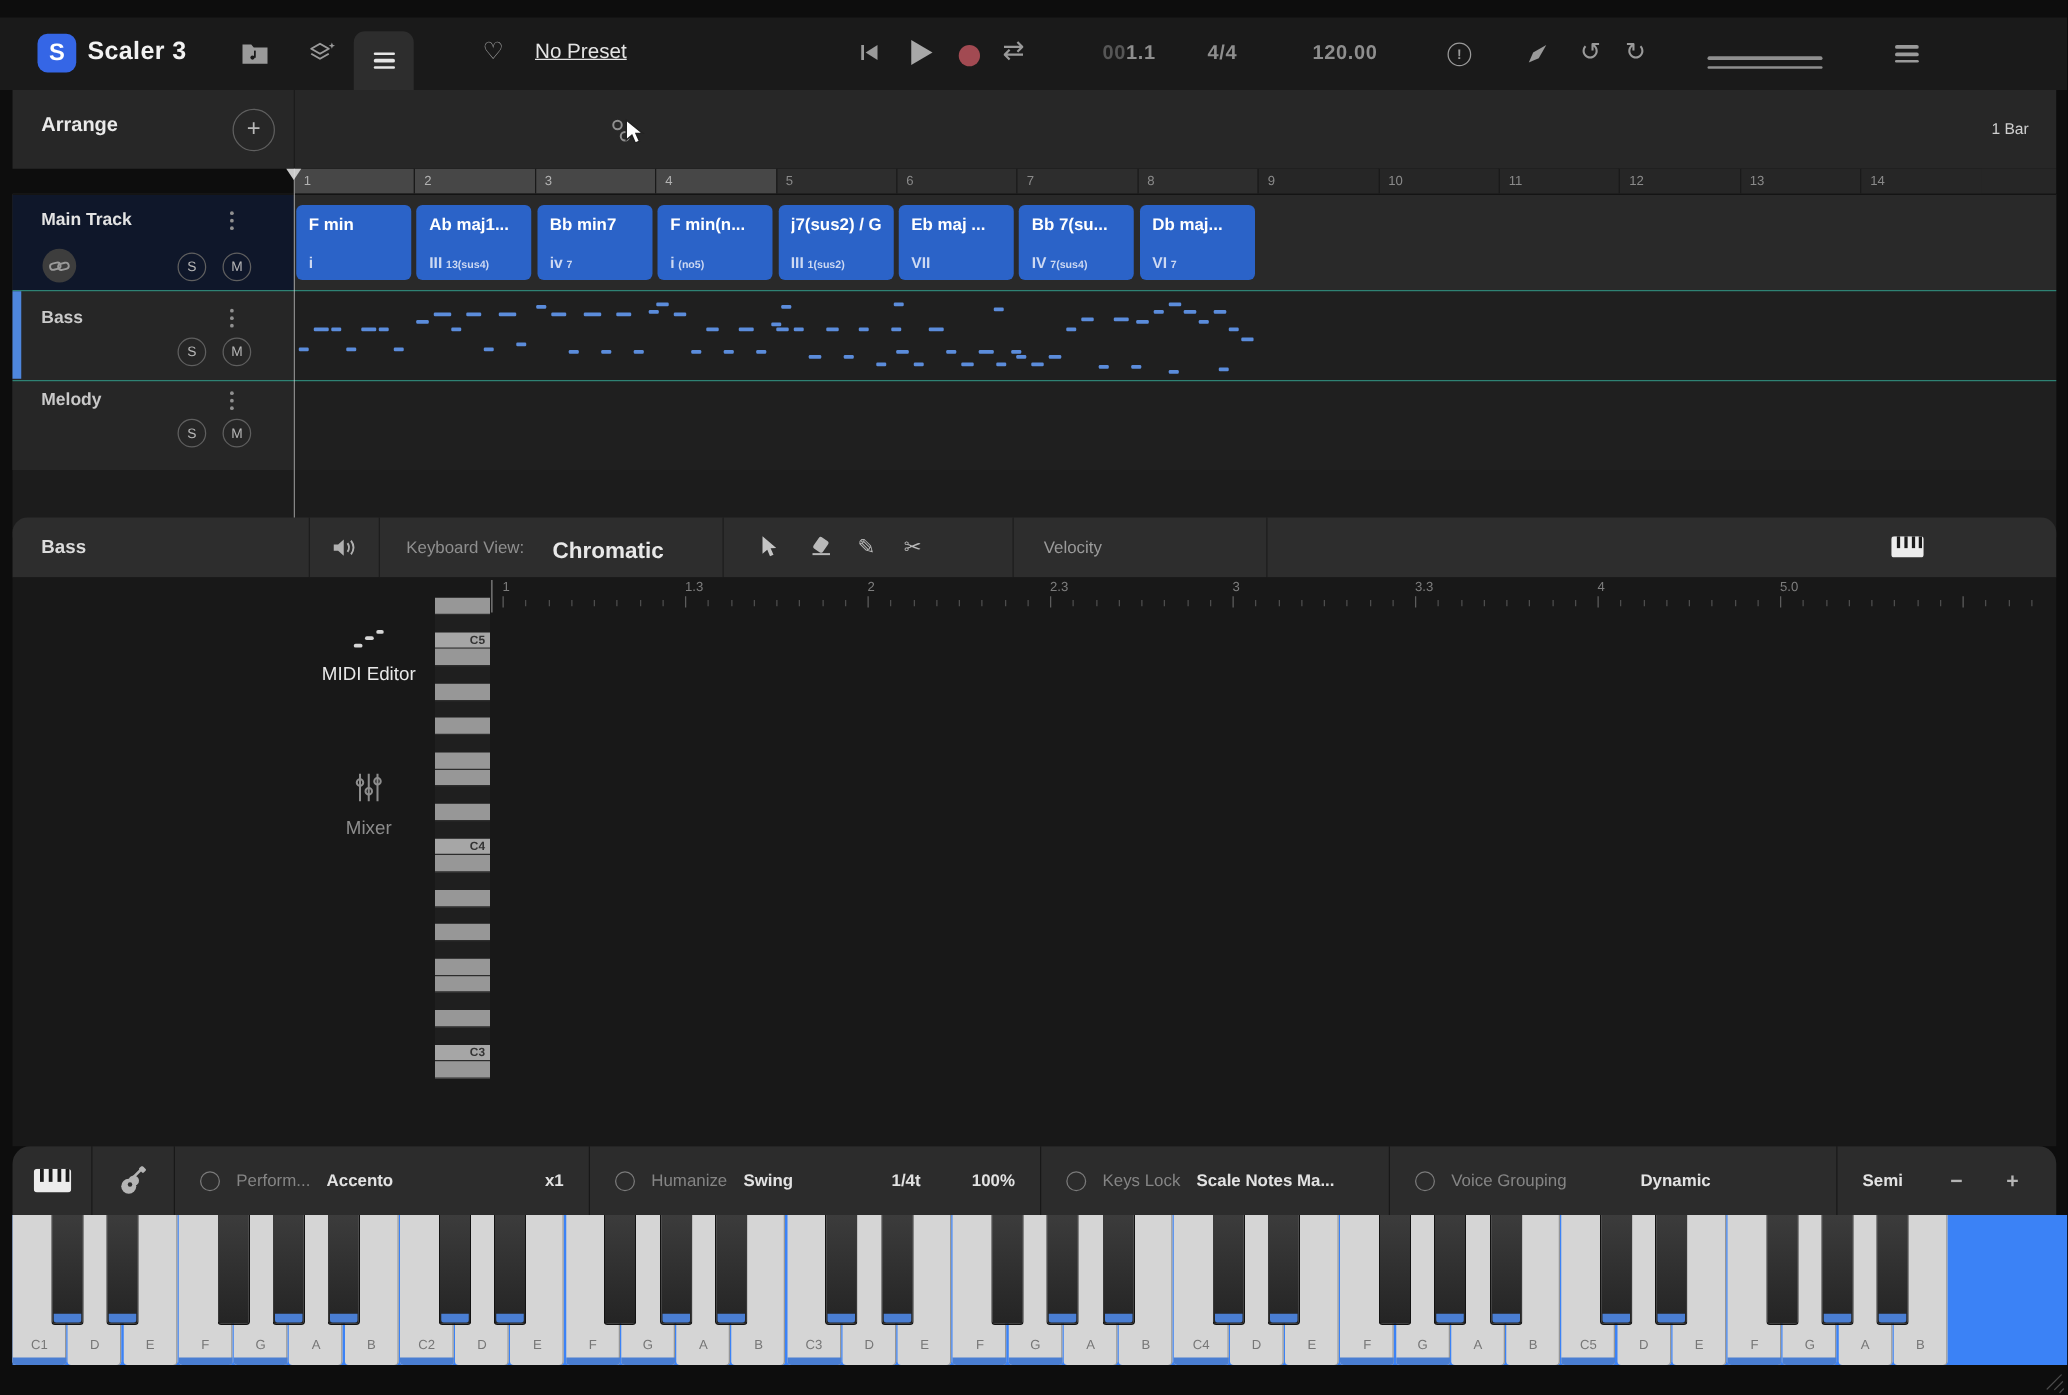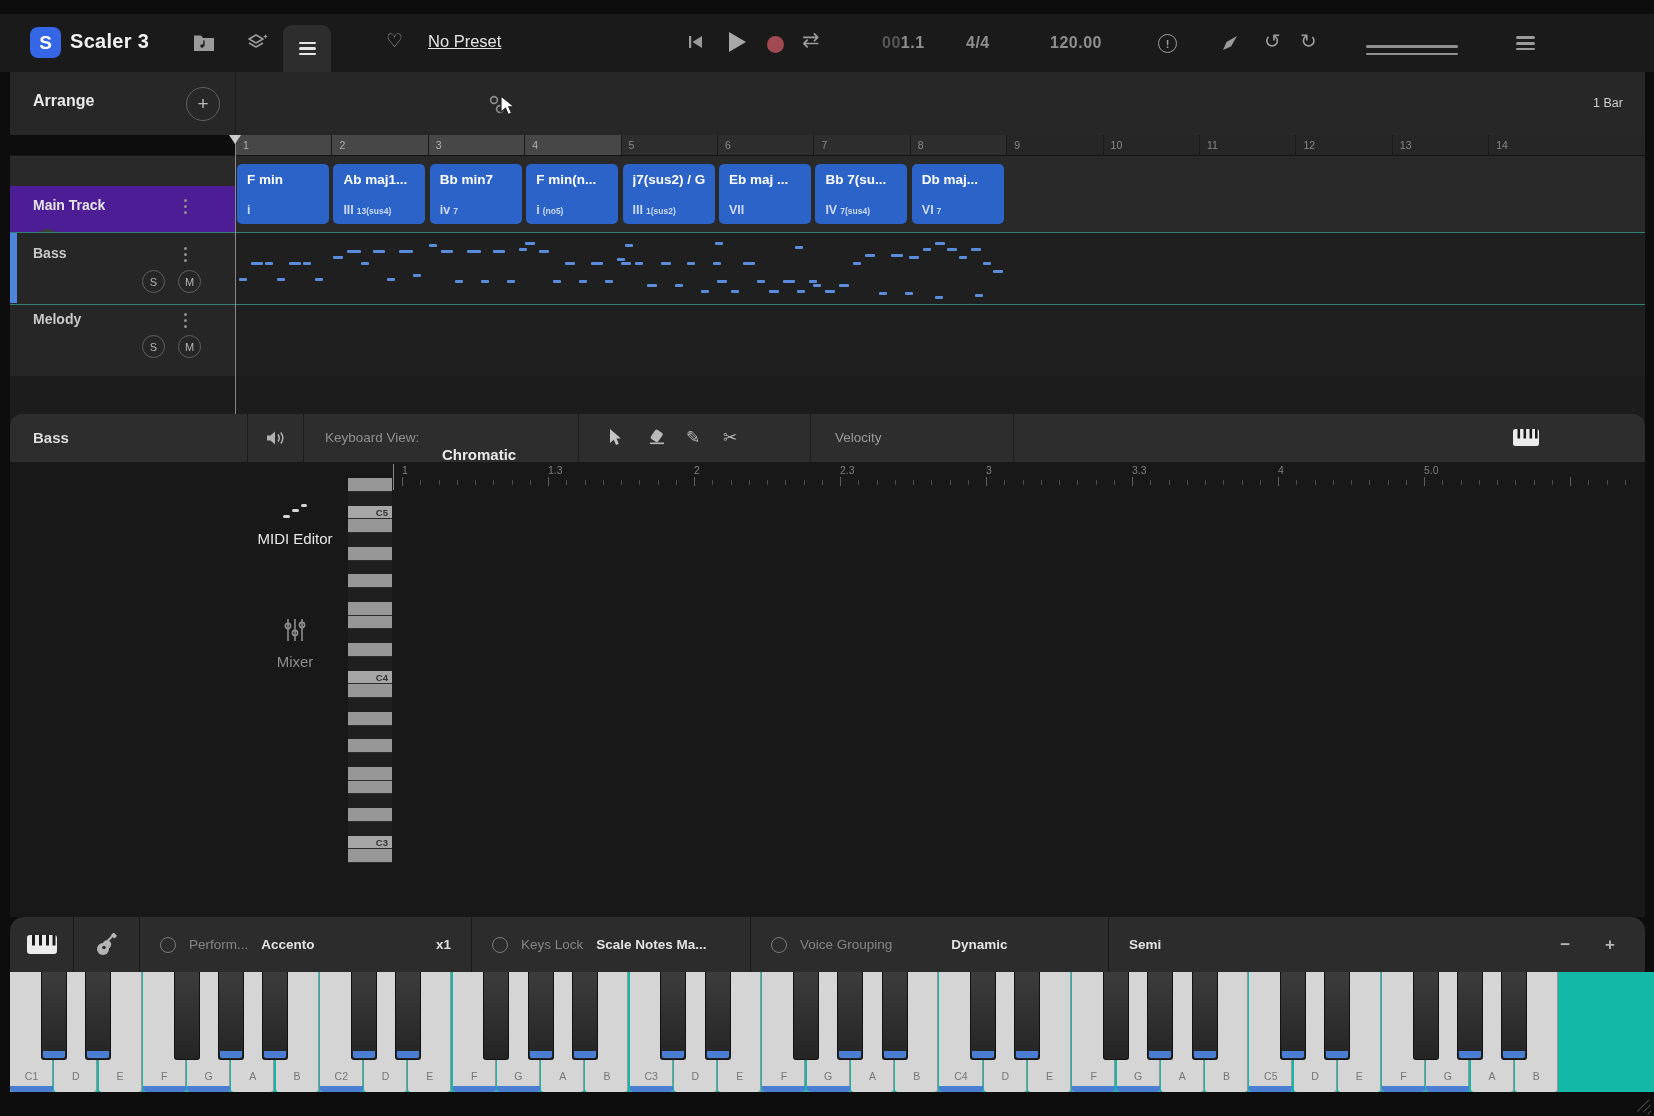--- a/index.html
+++ b/index.html
@@ -49,21 +49,21 @@
                 border-left:6px solid transparent;border-right:6px solid transparent;border-top:9px solid #c9c9c9;}
   .playhead-line{position:absolute;left:235px;top:135px;width:1px;height:279px;background:rgba(220,220,220,.55);z-index:5;}
 
   
   .tracks{position:absolute;left:10px;top:155px;width:1635px;height:275px;background:#1c1c1c;}
   .trow{position:absolute;left:0;width:1635px;border-top:1px solid #141414;box-sizing:border-box;}
   .trow-main{top:0;height:77px;background:#292929;}
   .trow-bass{top:77px;height:72px;background:#1f1f1f;}
   .trow-melody{top:149px;height:72px;background:#1f1f1f;}
   .thead{position:absolute;left:0;top:0;width:225px;height:100%;}
-  .trow-main .thead{background:#4c1d95;margin-top:30px;}
+  .trow-main .thead{background:#0f172a;}
   .trow-bass .thead,.trow-melody .thead{background:#262626;}
   .tname{position:absolute;left:23px;font-size:14px;font-weight:600;color:#e3e3e3;}
   .trow-bass .tname,.trow-melody .tname{color:#c9c9c9;}
   .kebab{position:absolute;left:174px;width:4px;}
   .kebab i{display:block;width:3.4px;height:3.4px;border-radius:50%;background:#909090;margin:2.6px 0;}
   .smbtn{position:absolute;width:21px;height:21px;border-radius:50%;border:1px solid #5f5f5f;color:#b5b5b5;
          font-size:11px;display:flex;align-items:center;justify-content:center;}
   .link-circ{position:absolute;left:24px;width:27px;height:27px;border-radius:50%;background:#3d3d3d;
              display:flex;align-items:center;justify-content:center;}
   .sel-line{position:absolute;left:0;width:1635px;height:1px;background:#2f8274;z-index:4;}
@@ -74,21 +74,21 @@
   .chord-numeral{position:absolute;left:10px;bottom:7px;color:#cdd9f2;font-size:12.5px;font-weight:600;white-space:nowrap;}
   .chord-numeral .sub{font-size:8.5px;margin-left:3px;font-weight:600;}
   .bass-clip{position:absolute;left:225px;top:7px;width:768px;height:62px;overflow:hidden;}
   .mnote{position:absolute;height:3px;border-radius:1px;background:#5b8cdb;}
 
   
   .ed-head{position:absolute;left:10px;top:414px;width:1635px;height:48px;background:#2d2d2d;border-radius:12px 12px 0 0;}
   .ed-div{position:absolute;top:0;width:1px;height:48px;background:#1d1d1d;}
   .ed-label{position:absolute;top:15px;font-size:15px;font-weight:700;color:#dcdcdc;}
   .kv-label{position:absolute;top:16px;font-size:13.5px;color:#8f8f8f;}
-  .kv-value{position:absolute;top:32px;font-size:15px;font-weight:700;color:#e8e8e8;}
+  .kv-value{position:absolute;top:16px;font-size:18px;font-weight:700;color:#e8e8e8;}
   .tool{position:absolute;top:14px;color:#b9b9b9;font-size:17px;line-height:20px;}
   .vel-label{position:absolute;top:16px;font-size:13.5px;color:#9a9a9a;}
 
   
   .ed-body{position:absolute;left:10px;top:462px;width:1635px;height:455px;background:#181818;}
   .nav-item{position:absolute;width:120px;text-align:center;}
   .nav-label{font-size:15px;margin-top:6px;}
   .roll-keys{position:absolute;left:338px;top:16px;width:44px;height:385px;overflow:hidden;}
   .roll-row{position:absolute;left:0;width:44px;height:13.75px;box-sizing:border-box;}
   .roll-row.white{background:#979797;border-bottom:1px solid #2c2c2c;}
@@ -112,21 +112,21 @@
   .pb-c5{width:279px;}
   .pb-c6{width:358px;}
   .pb-c7{flex:1;}
   .radio{width:14px;height:14px;border:1.5px solid #7a7a7a;border-radius:50%;flex:none;}
   .pb-label{font-size:13.5px;color:#858585;white-space:nowrap;}
   .pb-value{font-size:13.5px;font-weight:700;color:#e2e2e2;white-space:nowrap;}
   .ml-auto{margin-left:auto;}
   .stepper{font-size:17px;color:#b5b5b5;font-weight:600;}
 
   
-  .keyboard{position:absolute;left:10px;top:972px;width:1644px;height:120px;background:#14b8a6;}
+  .keyboard{position:absolute;left:10px;top:972px;width:1644px;height:120px;background:#3b82f6;}
   .wkey{position:absolute;top:0;height:120px;background:#d5d5d5;border-radius:0 0 3px 3px;box-shadow:inset -1px 0 0 #969696;}
   .wkey span{position:absolute;bottom:10px;width:100%;text-align:center;font-size:10.5px;color:#767676;}
   .wkey.in-scale::after{content:"";position:absolute;left:0;right:0;bottom:0;height:6px;background:#4a7ed2;border-radius:0 0 3px 3px;}
   .bkey{position:absolute;top:0;width:26px;height:88px;background:linear-gradient(#3c3c3c,#242424);
         border:1px solid #121212;border-top:none;border-radius:0 0 3px 3px;box-sizing:border-box;z-index:3;}
   .bkey.in-scale::after{content:"";position:absolute;left:1px;right:1px;bottom:1px;height:7px;background:#4a7ed2;border-radius:0 0 2px 2px;}
   .resize-grip{position:absolute;right:3px;bottom:3px;width:16px;height:16px;}
   .resize-grip i{position:absolute;background:#4a4a4a;height:1.4px;transform:rotate(-45deg);border-radius:1px;}
 
   svg{display:block;}
@@ -600,20 +600,27 @@
             <circle cx="8" cy="14.5" r="1.8" fill="#2c2c2c"></circle>
           </svg>
       </span>
     </div>
     <div class="pb-cell pb-c3">
       <span class="radio"></span>
       <span class="pb-label">Perform...</span>
       <span class="pb-value">Accento</span>
       <span class="pb-value ml-auto">x1</span>
     </div>
+    <div class="pb-cell pb-c4">
+      <span class="radio"></span>
+      <span class="pb-label">Humanize</span>
+      <span class="pb-value">Swing</span>
+      <span class="pb-value ml-auto">1/4t</span>
+      <span class="pb-value" style="margin-left:28px;">100%</span>
+    </div>
     <div class="pb-cell pb-c5">
       <span class="radio"></span>
       <span class="pb-label">Keys Lock</span>
       <span class="pb-value">Scale Notes Ma...</span>
     </div>
     <div class="pb-cell pb-c6">
       <span class="radio"></span>
       <span class="pb-label">Voice Grouping</span>
       <span class="pb-value" style="margin-left:46px;">Dynamic</span>
     </div>

